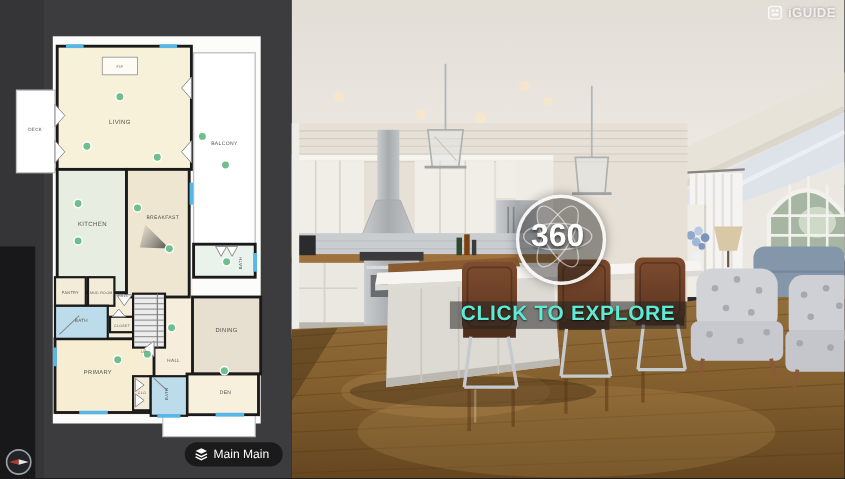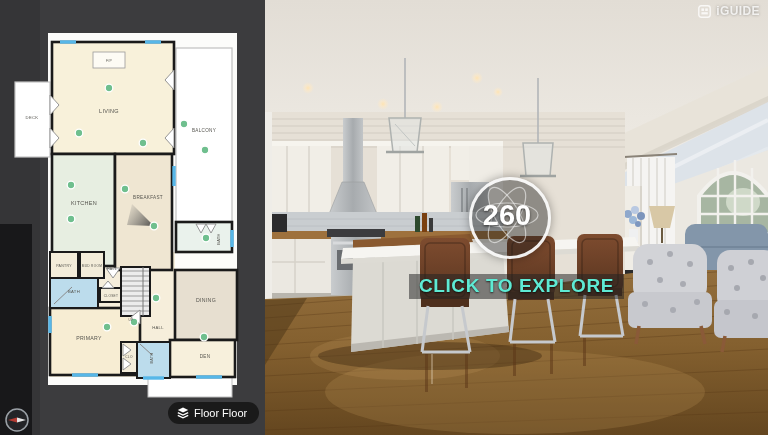--- a/index.html
+++ b/index.html
@@ -420,34 +420,34 @@
   </div>
 
   <div class="badge">
     <svg width="70" height="70" viewBox="0 0 70 70">
       <g fill="none" stroke="rgba(255,255,255,0.55)" stroke-width="1.2">
         <ellipse cx="35" cy="35" rx="31" ry="12"></ellipse>
         <ellipse cx="35" cy="35" rx="31" ry="12" transform="rotate(60 35 35)"></ellipse>
         <ellipse cx="35" cy="35" rx="31" ry="12" transform="rotate(120 35 35)"></ellipse>
       </g>
     </svg>
-    <div class="num">260</div>
+    <div class="num">360</div>
   </div>
 
   <div class="cta-wrap">
     <span class="cta">CLICK TO EXPLORE</span>
   </div>
 
   <button class="floor-btn">
     <svg width="12" height="12" viewBox="0 0 12 12">
       <polygon points="6,0.5 11.2,3 6,5.5 0.8,3" fill="#ffffff"></polygon>
       <polyline points="0.8,5.6 6,8.1 11.2,5.6" fill="none" stroke="#ffffff" stroke-width="1.3"></polyline>
       <polyline points="0.8,8.4 6,10.9 11.2,8.4" fill="none" stroke="#ffffff" stroke-width="1.3"></polyline>
     </svg>
-    <span>Floor Floor</span>
+    <span>Main Main</span>
   </button>
 
   <div class="compass">
     <svg width="26" height="26" viewBox="0 0 26 26">
       <circle cx="13" cy="13" r="11" fill="#232427" stroke="#9aa0a6" stroke-width="1.5"></circle>
       <polygon points="4,13 13,10.6 13,15.4" fill="#b03a32"></polygon>
       <polygon points="13,10.6 22,13 13,15.4" fill="#e6e6e6"></polygon>
     </svg>
   </div>
 

